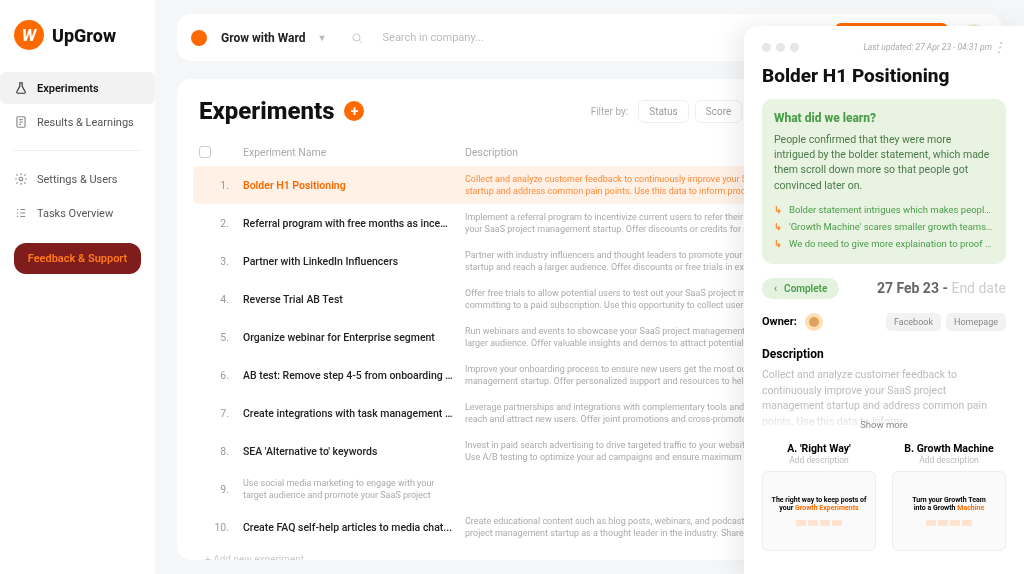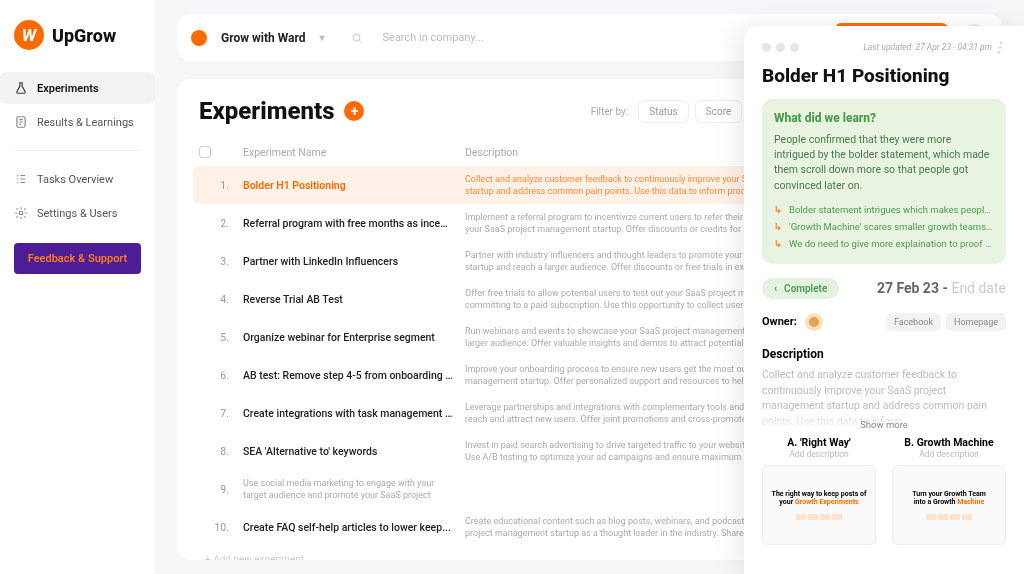--- a/index.html
+++ b/index.html
@@ -11,21 +11,21 @@
 .sidebar { width: 155px; background: #fff; padding: 20px 0; display: flex; flex-direction: column; }
 .logo-wrap { display: flex; align-items: center; padding: 0 14px 22px; gap: 8px; }
 .logo-badge { width: 30px; height: 30px; background: #ff6a00; border-radius: 50%; display: flex; align-items: center; justify-content: center; color: #fff; font-weight: 700; font-size: 17px; font-style: italic; }
 .brand { font-weight: 800; font-size: 18px; color: #111; }
 .nav { display: flex; flex-direction: column; gap: 2px; }
 .nav-item { display: flex; align-items: center; gap: 9px; padding: 9px 14px; font-size: 11px; color: #555; border-radius: 6px; cursor: pointer; }
 .nav-item.active { background: #f2f2f3; color: #111; font-weight: 600; }
 .nav-sep { height: 1px; background: #eee; margin: 10px 14px; }
 .nav-icon { width: 14px; height: 14px; display: inline-flex; align-items: center; justify-content: center; color: #888; }
 .nav-item.active .nav-icon { color: #333; }
-.feedback { margin: 14px 14px 0; padding: 9px 10px; background: #4c1d95; border-radius: 4px; font-size: 11px; color: #ff7a1a; font-weight: 600; text-align: center; }
+.feedback { margin: 14px 14px 0; padding: 9px 10px; background: #7f1d1d; border-radius: 12px; font-size: 11px; color: #ff7a1a; font-weight: 600; text-align: center; }
 
 
 .main { flex: 1; padding: 14px 22px; display: flex; flex-direction: column; min-width: 0; }
 .topbar { display: flex; align-items: center; gap: 12px; background: #fff; border-radius: 14px; padding: 9px 14px; margin-bottom: 18px; }
 .company-switch { display: flex; align-items: center; gap: 14px; font-size: 12px; font-weight: 700; color: #222; cursor: pointer; }
 .company-badge { width: 16px; height: 16px; background: #ff6a00; border-radius: 50%; }
 .chev { color: #bbb; font-size: 10px; }
 .search { flex: 1; display: flex; align-items: center; gap: 20px; color: #bbb; font-size: 11px; padding-left: 14px; }
 .search-icon { color: #c8c8c8; }
 .toggle { width: 30px; height: 16px; background: #ffe3cf; border-radius: 999px; position: relative; }
@@ -86,21 +86,21 @@
 .date .muted { color: #ccc; }
 .owner-row { display: flex; align-items: center; justify-content: space-between; margin-top: 14px; }
 .owner-left { display: flex; align-items: center; gap: 8px; }
 .owner-label { font-size: 11px; font-weight: 700; }
 .tag { background: #f2f2f3; border-radius: 5px; padding: 4px 8px; font-size: 9px; color: #888; }
 .tags { display: flex; gap: 5px; }
 .sect-title { font-size: 12px; font-weight: 700; margin-top: 16px; margin-bottom: 6px; }
 .desc-text { font-size: 10.5px; color: #bbb; line-height: 1.5; position: relative; }
 .desc-fade { position: absolute; bottom: -2px; left: 0; right: 0; height: 26px; background: linear-gradient(transparent, #fff); display: flex; align-items: flex-end; justify-content: center; }
 .showmore { font-size: 9.5px; color: #888; }
-.variants { display: flex; gap: 16px; margin-top: 6px; }
+.variants { display: flex; gap: 16px; margin-top: 12px; }
 .variant { flex: 1; text-align: center; }
 .v-title { font-size: 10.5px; font-weight: 700; }
 .v-sub { font-size: 8.5px; color: #bbb; margin-bottom: 6px; }
 .v-thumb { height: 80px; background: #fafafa; border: 1px solid #eee; border-radius: 6px; padding: 6px; display: flex; flex-direction: column; justify-content: center; gap: 4px; }
 .v-hero { font-size: 7px; font-weight: 700; text-align: center; line-height: 1.2; }
 .v-hero .o { color: #ff6a00; }
 .v-bars { display: flex; gap: 2px; justify-content: center; margin-top: 3px; }
 .v-bar { width: 10px; height: 6px; background: #ffe3cf; border-radius: 1px; }
 .av-sm { width: 18px; height: 18px; background: #ffe0b2; border-radius: 50%; position: relative; }
 .av-sm::after { content:""; position: absolute; inset: 4px; background: #e0a060; border-radius: 50%; }
@@ -131,33 +131,33 @@
               <rect x="5" y="3" width="14" height="18" rx="2"></rect>
               <path d="M9 8h6M9 12h6M9 16h3"></path>
             </svg>
           </span>
         <span>Results &amp; Learnings</span>
       </div>
       <div class="nav-sep"></div>
       <div class="nav-item">
         <span class="nav-icon">
             <svg viewBox="0 0 24 24" fill="none" stroke="currentColor" stroke-width="2">
-              <path d="M5 6h2M5 12h2M5 18h2M11 6h8M11 12h8M11 18h8"></path>
-            </svg>
-          </span>
-        <span>Tasks Overview</span>
+              <circle cx="12" cy="12" r="3"></circle>
+              <path d="M12 2v3M12 19v3M4.2 4.2l2.1 2.1M17.7 17.7l2.1 2.1M2 12h3M19 12h3M4.2 19.8l2.1-2.1M17.7 6.3l2.1-2.1"></path>
+            </svg>
+          </span>
+        <span>Settings &amp; Users</span>
       </div>
       <div class="nav-item">
         <span class="nav-icon">
             <svg viewBox="0 0 24 24" fill="none" stroke="currentColor" stroke-width="2">
-              <circle cx="12" cy="12" r="3"></circle>
-              <path d="M12 2v3M12 19v3M4.2 4.2l2.1 2.1M17.7 17.7l2.1 2.1M2 12h3M19 12h3M4.2 19.8l2.1-2.1M17.7 6.3l2.1-2.1"></path>
-            </svg>
-          </span>
-        <span>Settings &amp; Users</span>
+              <path d="M5 6h2M5 12h2M5 18h2M11 6h8M11 12h8M11 18h8"></path>
+            </svg>
+          </span>
+        <span>Tasks Overview</span>
       </div>
     </nav>
     <div class="feedback">Feedback &amp; Support</div>
   </aside>
 
   <main class="main">
     <div class="topbar">
       <div class="company-switch">
         <span class="company-badge"></span>
         <span>Grow with Ward</span>
@@ -280,21 +280,21 @@
             <div class="row">
               <div class="rnum">9.</div>
               <div class="rdesc">Use social media marketing to engage with your target audience and promote your SaaS project management startup. Share valuable content, run promotions, and interact with...</div>
               <div class="status-wrap">
                 <div class="status s-backlog">Backlog</div>
                 <span class="row-chev">›</span>
               </div>
             </div>
             <div class="row">
               <div class="rnum">10.</div>
-              <div class="rname">Create FAQ self-help articles to lower keep...</div>
+              <div class="rname">Create FAQ self-help articles to media chat...</div>
               <div class="rdesc">Create educational content such as blog posts, webinars, and podcasts to position your SaaS project management startup as a thought leader in the industry. Share this content on social...</div>
               <div class="status-wrap">
                 <div class="status s-backlog">Backlog</div>
                 <span class="row-chev">›</span>
               </div>
             </div>
           </div>
         <div class="add-row">+ Add new experiment</div>
       </div>
     </div>

